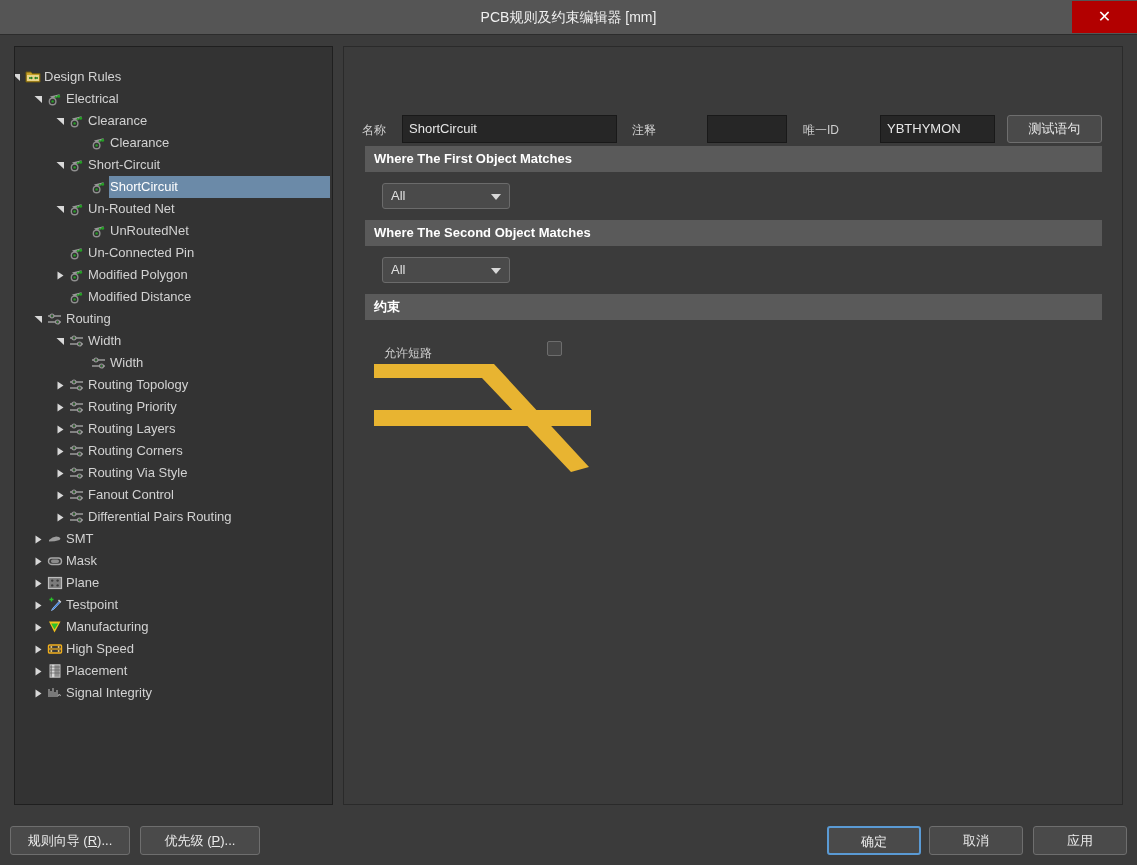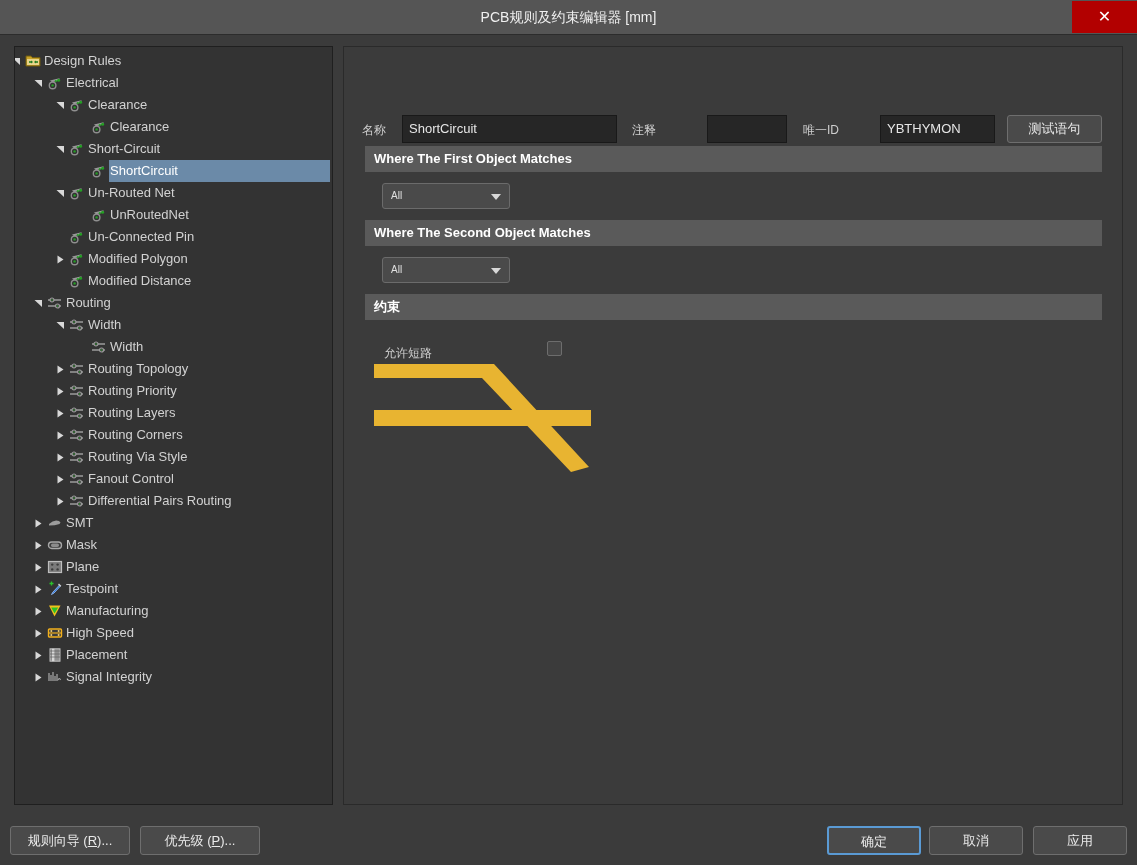--- a/index.html
+++ b/index.html
@@ -62,20 +62,21 @@
     left: 14px; top: 11px;
     width: 319px; height: 759px;
     background: #333333;
     border: 1px solid #1f1f1f;
     box-sizing: border-box;
     overflow: hidden;
   }
   .tree-list {
     position: relative;
     padding: 3px 0 0 0;
+    margin-top: 16px;
   }
   .tree-row {
     position: relative;
     height: 22px;
     line-height: 22px;
     white-space: nowrap;
     cursor: default;
     font-size: 13px;
     color: #d2d2d2;
   }
@@ -166,21 +167,21 @@
     font-weight: bold;
   }
   .combo {
     position: absolute;
     width: 128px; height: 26px;
     background: #4a4a4a;
     border: 1px solid #6b6b6b;
     border-radius: 3px;
     box-sizing: border-box;
     color: #e0e0e0;
-    font-size: 10px;
+    font-size: 13px;
     line-height: 24px;
     padding-left: 8px;
     cursor: pointer;
   }
   .combo .caret {
     position: absolute;
     right: 8px; top: 10px;
     width: 0; height: 0;
     border-left: 5px solid transparent;
     border-right: 5px solid transparent;

